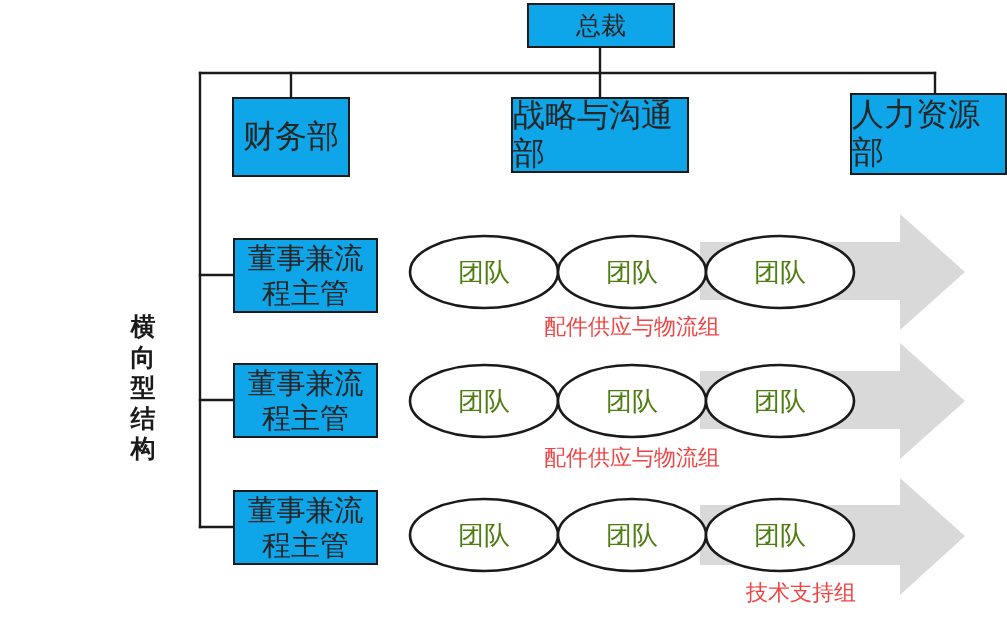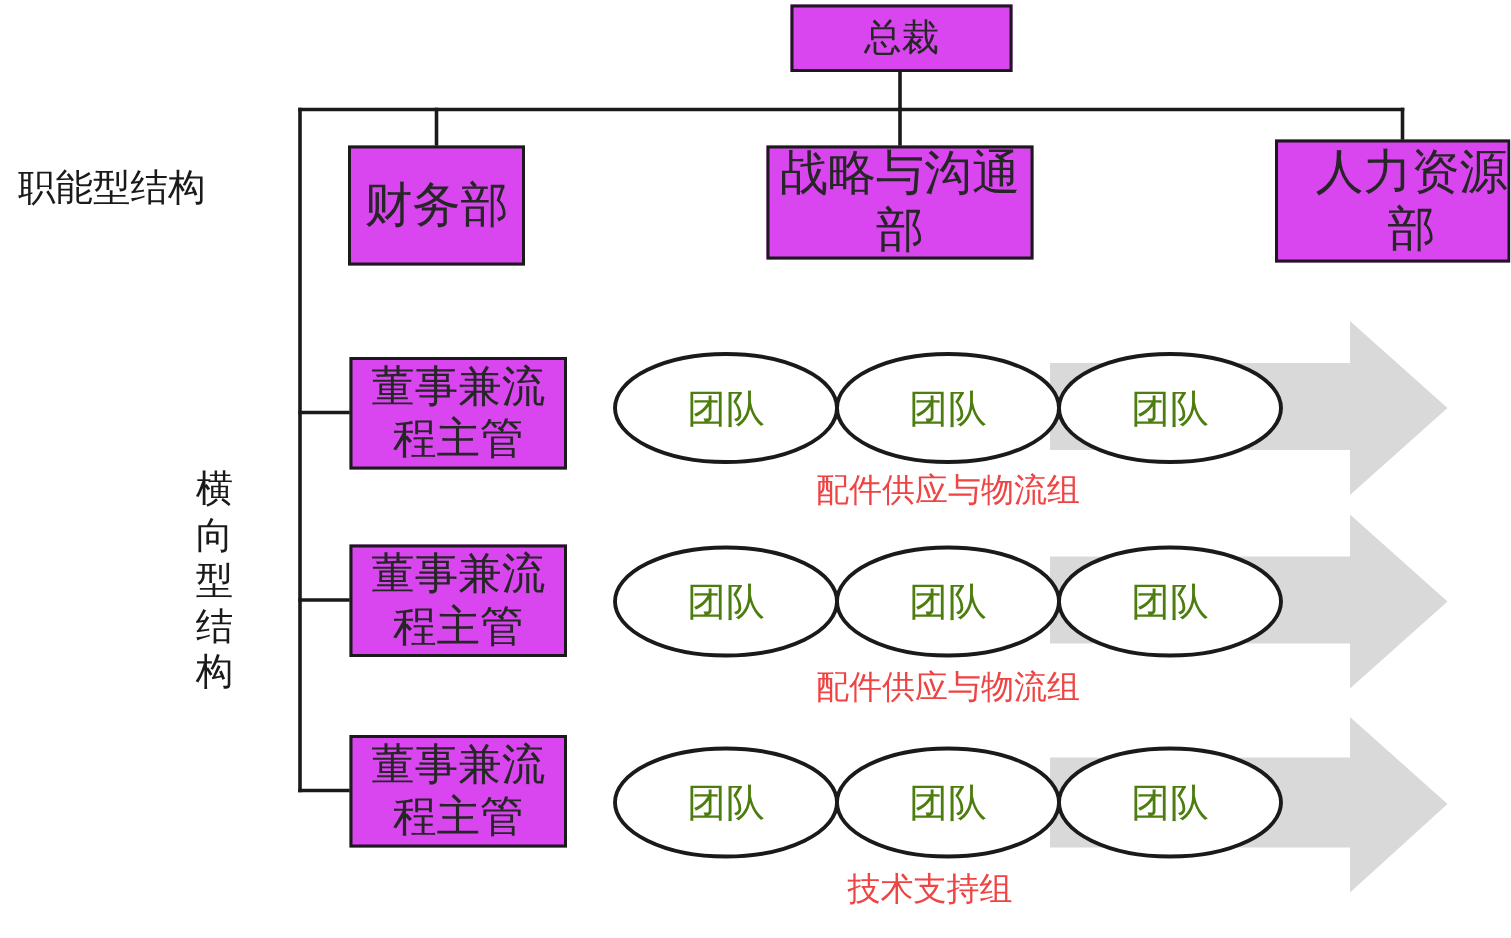--- a/index.html
+++ b/index.html
@@ -29,26 +29,26 @@
   }
   .line {
     stroke: #1a1a1a;
     stroke-width: 2.4;
     fill: none;
     stroke-linecap: square;
   }
   .box {
     position: absolute;
     border: 2.4px solid #1a1a1a;
-    background: #d946ef;
+    background: #0ea5e9;
     box-sizing: border-box;
     display: flex;
     align-items: center;
     justify-content: center;
-    text-align: center;
+    text-align: left;
     color: #262626;
     line-height: 1.18;
   }
   .box-president { font-size: 25px; }
   .box-dept { font-size: 32px; }
   .box-director { font-size: 29px; }
   .ellipse-wrap {
     position: absolute;
     display: flex;
     align-items: center;
@@ -108,37 +108,36 @@
     <path class="line" d="M600,73 L600,97"></path>
     <path class="line" d="M935,73 L935,93"></path>
 
     <path class="line" d="M200,73 L200,527"></path>
 
     <path class="line" d="M200,275 L233,275"></path>
     <path class="line" d="M200,400 L233,400"></path>
     <path class="line" d="M200,527 L233,527"></path>
   </svg>
 
-  <div class="side-label" style="left:12px; top:108px;">职能型结构</div>
-
-  <div class="side-label-vertical" style="left:128px; top:312px;">横向型结构</div>
+
+  <div class="side-label-vertical" style="left:128px; top:312px;font-weight:bold;">横向型结构</div>
 
   <div class="box box-president" style="left:527px; top:3px; width:148px; height:45px;">
     <span>总裁</span>
   </div>
 
   <div class="box box-dept" style="left:232px; top:97px; width:118px; height:80px;">
     <span>财务部</span>
   </div>
 
   <div class="box box-dept" style="left:511px; top:97px; width:178px; height:76px;">
     <span>战略与沟通部</span>
   </div>
 
-  <div class="box box-dept" style="left:850px; top:93px; width:157px; height:82px;padding-left:25px;">
+  <div class="box box-dept" style="left:850px; top:93px; width:157px; height:82px;">
     <span>人力资源部</span>
   </div>
 
   <div class="box box-director" style="left:233px; top:238px; width:145px; height:75px; flex-direction:column;">
     <span>董事兼流</span>
     <span>程主管</span>
   </div>
 
   <div class="box box-director" style="left:233px; top:363px; width:145px; height:75px; flex-direction:column;">
     <span>董事兼流</span>
@@ -201,15 +200,15 @@
       <ellipse cx="76" cy="38" rx="74" ry="36" fill="#ffffff" stroke="#1a1a1a" stroke-width="2.6"></ellipse>
     </svg>
     <span class="ellipse-label">团队</span>
   </div>
   <div class="ellipse-wrap" style="left:704px; top:497px; width:152px; height:76px;">
     <svg width="152" height="76" viewBox="0 0 152 76">
       <ellipse cx="76" cy="38" rx="74" ry="36" fill="#ffffff" stroke="#1a1a1a" stroke-width="2.6"></ellipse>
     </svg>
     <span class="ellipse-label">团队</span>
   </div>
-  <div class="group-label" style="left:396px; top:578px; width:448px;">技术支持组</div>
+  <div class="group-label" style="left:408px; top:578px; width:448px;text-align:right;">技术支持组</div>
 
 </div>
 
 </body></html>

